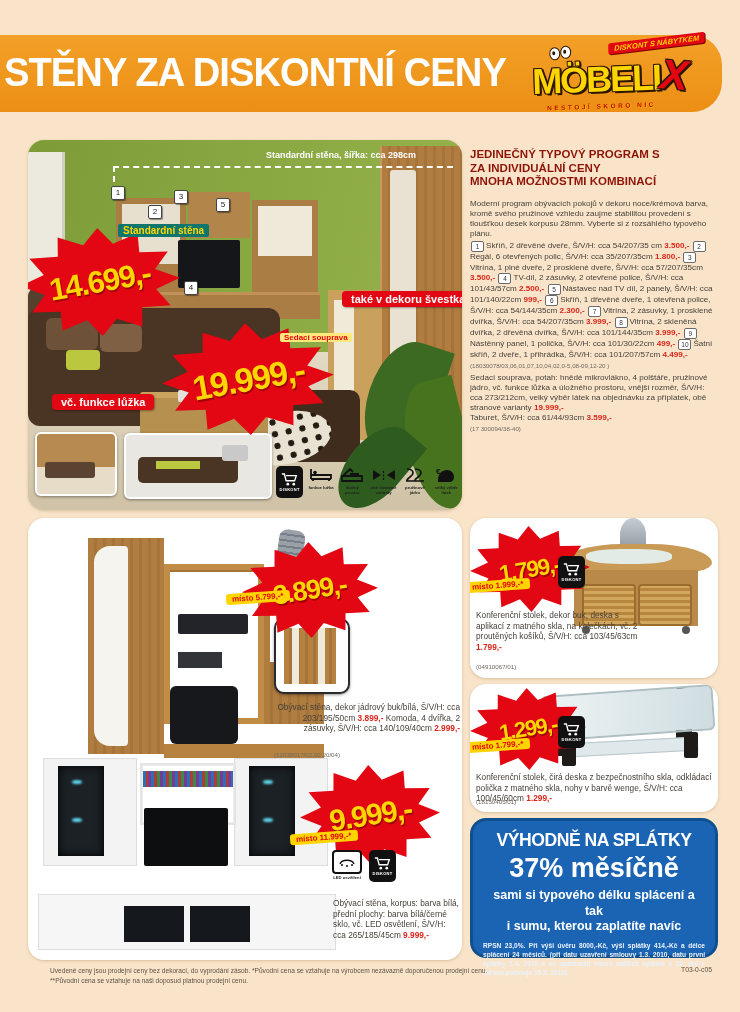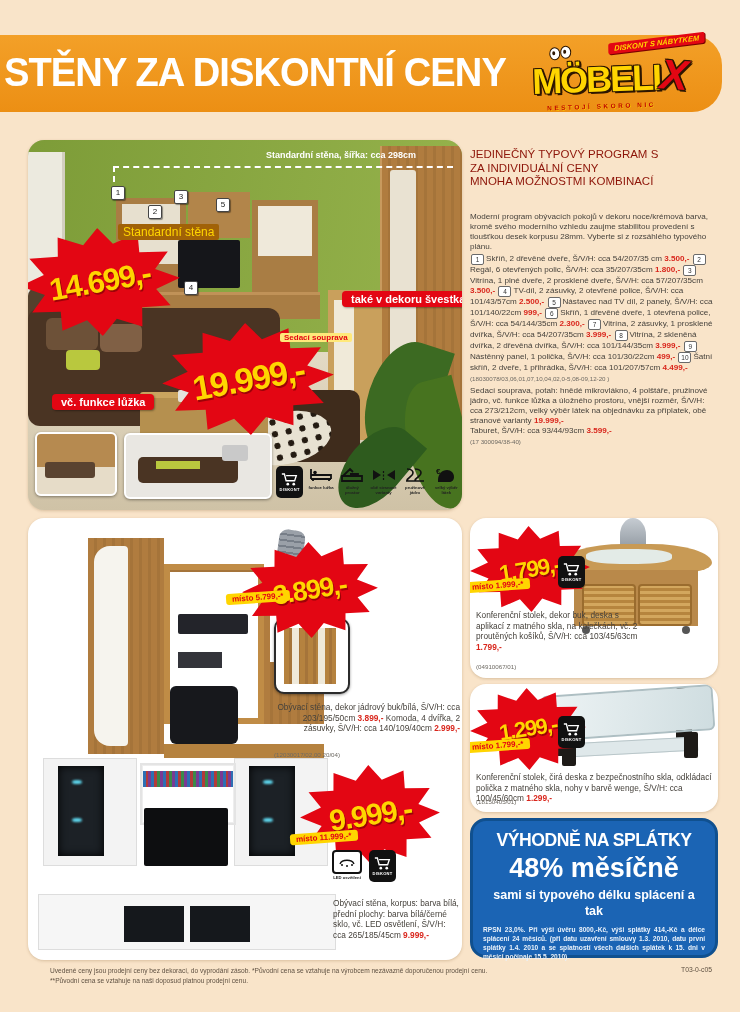--- a/index.html
+++ b/index.html
@@ -17,21 +17,21 @@
   .eye{position:absolute;width:9px;height:11px;background:#fff;border:1.5px solid #2d1600;border-radius:50%;}
   .eye::after{content:"";position:absolute;left:2px;top:3px;width:3px;height:4px;background:#2d1600;border-radius:50%;}
   .logo-slogan{position:absolute;left:14px;bottom:0;font-size:6.5px;font-weight:bold;color:#c00000;letter-spacing:2.5px;text-shadow:.5px .5px 0 #ffd500;white-space:nowrap;}
 
   
   .burst{position:absolute;display:flex;align-items:center;justify-content:center;background:#e30613;
     clip-path:polygon(100% 50%,84.8% 59.3%,93.3% 75%,75.5% 75.5%,75% 93.3%,59.3% 84.8%,50% 100%,40.7% 84.8%,25% 93.3%,24.5% 75.5%,6.7% 75%,15.2% 59.3%,0 50%,15.2% 40.7%,6.7% 25%,24.5% 24.5%,25% 6.7%,40.7% 15.2%,50% 0,59.3% 15.2%,75% 6.7%,75.5% 24.5%,93.3% 25%,84.8% 40.7%);}
   .amt{color:#ffd500;font-weight:800;letter-spacing:-1.5px;transform:rotate(-7deg);text-shadow:1px 2px 0 rgba(110,0,0,.6);white-space:nowrap;}
   .pill-red{position:absolute;background:#e30613;color:#fff;font-weight:800;font-size:11px;padding:2px 9px;border-radius:4px;box-shadow:1px 1px 2px rgba(0,0,0,.35);white-space:nowrap;}
   .pill-yel{position:absolute;background:#ffd500;color:#e30613;font-weight:bold;font-size:8px;padding:1px 6px;border-radius:3px;transform:rotate(-4deg);white-space:nowrap;z-index:6;}
-  .minilabel-r{position:absolute;background:#a16207;color:#ffd500;font-weight:normal;font-size:12px;padding:1px 5px;border-radius:2px;white-space:nowrap;z-index:6;}
+  .minilabel-r{position:absolute;background:#0f766e;color:#ffd500;font-weight:bold;font-size:10px;padding:1px 5px;border-radius:2px;white-space:nowrap;z-index:6;}
   .minilabel-y{position:absolute;background:#ffe97a;color:#e30613;font-weight:bold;font-size:8px;padding:0 4px;border-radius:2px;white-space:nowrap;z-index:6;}
 
   
   .hero{left:28px;top:140px;width:434px;height:370px;overflow:hidden;background:#d9cfbb;}
   .hs{position:absolute;}
   .h-wall{left:0;top:0;width:434px;height:212px;background:linear-gradient(100deg,#7d9c38,#96b34c);}
   .h-door{left:0;top:12px;width:34px;height:200px;background:#eceadf;border-right:3px solid #d3cfc0;}
   .h-floor{left:0;top:212px;width:434px;height:158px;background:linear-gradient(180deg,#e3dac4,#cfc2a6);}
   .wood{background:repeating-linear-gradient(90deg,#b07c3f 0 6px,#a5743a 6px 9px);}
   .h-ward{left:352px;top:6px;width:82px;height:300px;border-left:2px solid #c89a5e;}
@@ -65,21 +65,21 @@
   .marker{position:absolute;width:12px;height:12px;background:#fff;border:1px solid #444;border-radius:2px;font-size:8px;line-height:12px;text-align:center;color:#222;z-index:5;box-shadow:1px 1px 1px rgba(0,0,0,.4);}
   .inset{position:absolute;border:2px solid #fff;border-radius:6px;box-shadow:0 1px 3px rgba(0,0,0,.4);overflow:hidden;z-index:4;}
   .icons-strip{position:absolute;left:248px;top:326px;width:184px;height:40px;display:flex;gap:4px;z-index:5;}
   .ic{width:28px;display:flex;flex-direction:column;align-items:center;}
   .ic-cap{font-size:4.2px;line-height:1.2;color:#222;text-align:center;font-weight:bold;margin-top:1px;}
   .cartbadge{width:27px;height:32px;background:#111;border-radius:5px;display:flex;flex-direction:column;align-items:center;justify-content:center;color:#fff;}
   .cartbadge .cb-t{font-size:4px;font-weight:bold;letter-spacing:.3px;}
 
   
   .program{position:absolute;left:470px;top:148px;width:248px;height:366px;overflow:hidden;}
-  .prog-title{font-size:11.5px;font-weight:normal;color:#8d1408;line-height:1.18;margin:0 0 23px 0;}
+  .prog-title{font-size:11.5px;font-weight:bold;color:#8d1408;line-height:1.18;margin:0 0 10px 0;}
   .prog-title span{display:block;}
   .ptext{font-size:8.1px;line-height:1.24;color:#46423c;margin:0 0 2px 0;}
   .price{color:#d9261c;font-weight:bold;}
   .numbox{display:inline-block;min-width:9px;height:9px;padding:0 1px;background:#fff;border:1px solid #6a6a6a;border-radius:2px;font-size:6.5px;line-height:9px;text-align:center;color:#333;margin:0 2px 0 1px;vertical-align:-1px;}
   .codetxt{font-size:6.2px;color:#6e6a63;margin:1px 0 4px 0;}
 
   
   .leftcard{left:28px;top:518px;width:434px;height:442px;overflow:hidden;}
   .w-tall{left:60px;top:20px;width:76px;height:216px;}
   .w-tall-door{left:66px;top:28px;width:34px;height:200px;background:#f6f4ee;border-radius:16px 4px 4px 16px;}
@@ -256,25 +256,25 @@
       </div>
     </div>
   </div>
 
   <div class="program">
     <h3 class="prog-title">
       <span>JEDINEČNÝ TYPOVÝ PROGRAM S</span>
       <span>ZA INDIVIDUÁLNÍ CENY</span>
       <span>MNOHA MOŽNOSTMI KOMBINACÍ</span>
     </h3>
-    <p class="ptext">Moderní program obývacích pokojů v dekoru noce/krémová barva, kromě svého moderního vzhledu zaujme stabilitou provedení s tloušťkou desek korpusu 28mm. Vyberte si z rozsáhlého typového plánu.</p>
+    <p class="ptext">Moderní program obývacích pokojů v dekoru noce/krémová barva, kromě svého pružinové vzhledu zaujme stabilitou provedení s tloušťkou desek korpusu 28mm. Vyberte si z rozsáhlého typového plánu.</p>
     <p class="ptext"><span class="numbox">1</span>Skříň, 2 dřevěné dveře, Š/V/H: cca 54/207/35 cm <span class="price">3.500,-</span> <span class="numbox">2</span>Regál, 6 otevřených polic, Š/V/H: cca 35/207/35cm <span class="price">1.800,-</span> <span class="numbox">3</span>Vitrína, 1 plné dveře, 2 prosklené dveře, Š/V/H: cca 57/207/35cm <span class="price">3.500,-</span> <span class="numbox">4</span>TV-díl, 2 zásuvky, 2 otevřené police, Š/V/H: cca 101/43/57cm <span class="price">2.500,-</span> <span class="numbox">5</span>Nástavec nad TV díl, 2 panely, Š/V/H: cca 101/140/22cm <span class="price">999,-</span> <span class="numbox">6</span>Skříň, 1 dřevěné dveře, 1 otevřená police, Š/V/H: cca 54/144/35cm <span class="price">2.300,-</span> <span class="numbox">7</span>Vitrína, 2 zásuvky, 1 prosklené dvířka, Š/V/H: cca 54/207/35cm <span class="price">3.999,-</span> <span class="numbox">8</span>Vitrína, 2 skleněná dvířka, 2 dřevěná dvířka, Š/V/H: cca 101/144/35cm <span class="price">3.999,-</span> <span class="numbox">9</span>Nástěnný panel, 1 polička, Š/V/H: cca 101/30/22cm <span class="price">499,-</span> <span class="numbox">10</span>Šatní skříň, 2 dveře, 1 přihrádka, Š/V/H: cca 101/207/57cm <span class="price">4.499,-</span> </p>
     <p class="codetxt">(18030078/03,06,01,07,10,04,02,0-5,08-09,12-20 )</p>
     <p class="ptext"><span>Sedací souprava, potah: hnědé mikrovlákno, 4 polštáře, pružinové jádro, vč. funkce lůžka a úložného prostoru, vnější rozměr, Š/V/H: cca 273/212cm, velký výběr látek na objednávku za příplatek, obě stranové varianty </span><span class="price">19.999,-</span><br>
-      <span>Taburet, Š/V/H: cca 93/44/93cm </span><span class="price">3.599,-</span></p>
+      <span>Taburet, Š/V/H: cca 61/44/93cm </span><span class="price">3.599,-</span></p>
     <p class="codetxt">(17 300094/38-40)</p>
   </div>
 
   <div class="leftcard card">
 
     <div class="hs w-tall wood"></div>
     <div class="hs w-tall-door"></div>
     <div class="hs w-shelf"></div>
     <div class="hs w-shelf-in"></div>
     <div class="hs w-hifi"></div>
@@ -391,22 +391,23 @@
         </svg>
       <span class="cb-t">DISKONT</span>
     </div>
 
     <p class="desc" style="left:6px;top:80px;width:238px;"><span>Konferenční stolek, čirá deska z bezpečnostního skla, odkládací polička z matného skla, nohy v barvě wenge, Š/V/H: cca 100/45/60cm </span><span class="price">1.299,-</span></p>
     <p class="codetxt" style="position:absolute;left:6px;top:113px;">(18150405/01)</p>
   </div>
 
   <div class="bluebox">
     <div class="bb-title">VÝHODNĚ NA SPLÁTKY</div>
-    <div class="bb-sub">48% měsíčně</div>
+    <div class="bb-sub">37% měsíčně</div>
     <div class="bb-line">sami si typového délku splácení a tak</div>
+    <div class="bb-line">i sumu, kterou zaplatíte navíc</div>
     <div class="bb-fine">RPSN 23,0%. Při výši úvěru 8000,-Kč, výši splátky 414,-Kč a délce splácení 24 měsíců. (při datu uzavření smlouvy 1.3. 2010, datu první splátky 1.4. 2010 a se splatností všech dalších splátek k 15. dni v měsíci počínaje 15.5. 2010).</div>
   </div>
 
   <div class="footer">
     <div>Uvedené ceny jsou prodejní ceny bez dekorací, do vyprodání zásob. *Původní cena se vztahuje na výrobcem nezávazně doporučenou prodejní cenu.</div>
     <div>**Původní cena se vztahuje na naši doposud platnou prodejní cenu.</div>
   </div>
   <div class="pagecode">T03-0-c05</div>
 
 </div>

